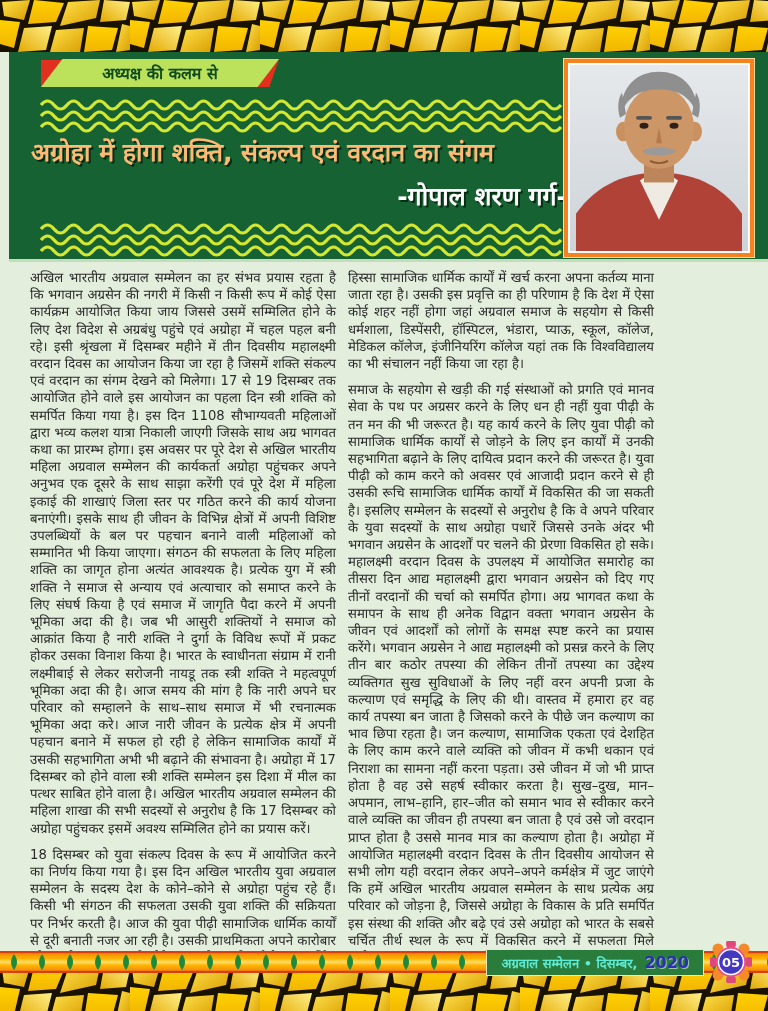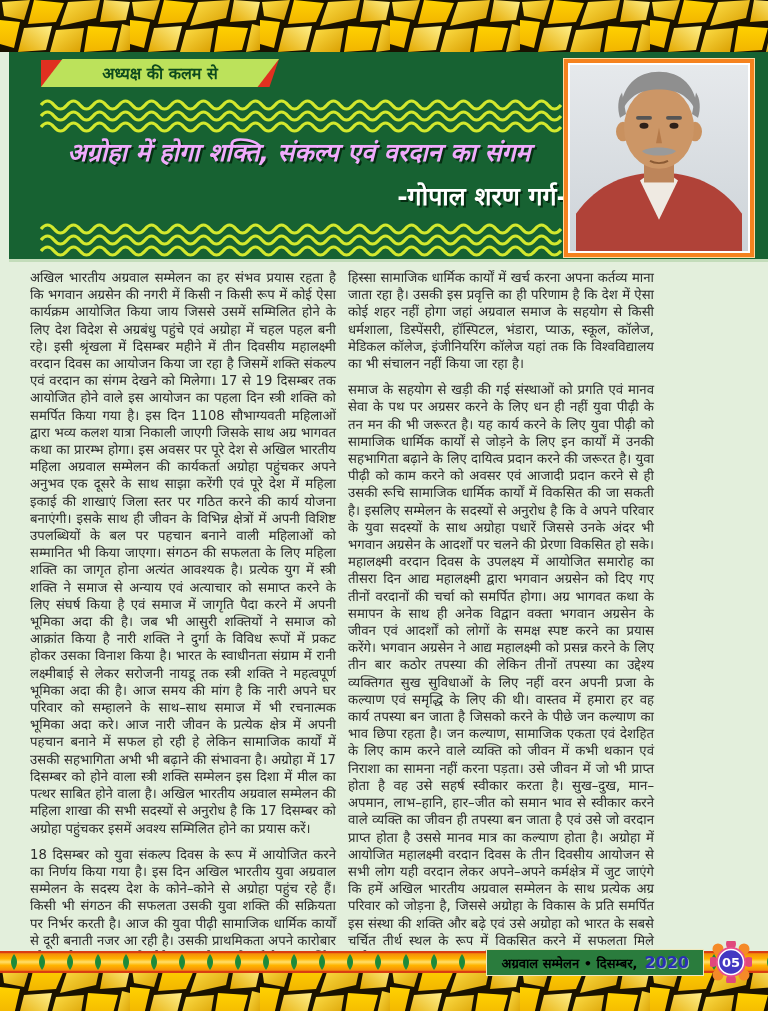--- a/index.html
+++ b/index.html
@@ -11,22 +11,22 @@
   
   .banner{position:relative;width:768px;height:210px;background:#176232;border-bottom:3px solid #c3dcba;box-sizing:border-box;margin-left:9px;}
   .ribbon{position:absolute;left:32px;top:7px;width:238px;height:28px;}
   .ribbon .red{position:absolute;inset:0;background:#e03020;clip-path:polygon(0 4%,100% 0,96% 100%,0 100%);}
   .ribbon .green{position:absolute;inset:0;background:#bce25b;clip-path:polygon(9% 0,100% 0,91% 100%,0 100%);}
   .ribbon .label{position:absolute;inset:0;display:flex;align-items:center;justify-content:center;
     color:#0e4a1e;font-weight:bold;font-size:16px;}
   .waves{position:absolute;left:30px;width:524px;height:38px;}
   .waves.top{top:44px;}
   .waves.bottom{top:168px;}
-  .headline{position:absolute;left:22px;top:86px;width:536px;text-align:center;color:#f0abfc;
-    font-weight:bold;font-size:25px;line-height:1.2;text-shadow:2px 2px 0 #062c12;letter-spacing:0;font-style:italic;}
+  .headline{position:absolute;left:22px;top:86px;width:536px;text-align:left;color:#fdba74;
+    font-weight:bold;font-size:25px;line-height:1.2;text-shadow:2px 2px 0 #062c12;letter-spacing:0;}
   .subhead{position:absolute;left:22px;top:126px;width:536px;text-align:right;color:#ffffff;
     font-weight:bold;font-size:25px;text-shadow:2px 2px 0 #062c12;}
   .photo-frame{position:absolute;right:22px;top:6px;width:192px;height:200px;background:#f5821e;
     padding:5px;box-sizing:border-box;box-shadow:0 0 0 1px #ffd9a0 inset;}
   .photo-inner{width:100%;height:100%;background:#e9ecee;border:2px solid #ffffff;box-sizing:border-box;overflow:hidden;}
   .photo-inner svg{display:block;width:100%;height:100%;}
   
   .article{width:680px;height:689px;box-sizing:border-box;padding:7px 26px 0 30px;display:flex;gap:12px;overflow:hidden;justify-content:space-between;}
   .col{flex:1;text-align:justify;color:#2b2b2b;font-size:13.2px;line-height:17.2px;}
   .col p{margin:0;}
@@ -36,21 +36,21 @@
   .sig .name{color:#d11f26;font-weight:bold;font-size:21px;letter-spacing:2px;line-height:1.2;}
   .sig .role{color:#1a1a1a;font-weight:bold;font-size:14.5px;line-height:1.35;}
   .sig .phone{color:#333;font-size:16px;line-height:1.3;}
   .sig .email{color:#7f1d1d;font-weight:bold;font-size:13px;line-height:1.35;}
   .namaste{position:absolute;left:6px;top:14px;width:72px;height:62px;}
   
   .band{position:relative;width:768px;height:22px;}
   .band svg.leaves{display:block;width:768px;height:22px;}
   .footer-bar{position:absolute;right:64px;top:-2px;height:25px;background:#2a7c3d;
     border:1px solid #efe7bd;display:flex;align-items:center;padding:0 14px;gap:7px;white-space:nowrap;}
-  .footer-bar .issue{color:#000000;font-weight:bold;font-size:13px;text-align:center;}
+  .footer-bar .issue{color:#5eead4;font-weight:bold;font-size:13px;text-align:center;}
   .footer-bar .year{color:#2a2fb5;font-weight:bold;font-size:16px;text-shadow:1px 1px 0 #ffffff88;}
   .page-badge{position:absolute;right:16px;top:-10px;width:42px;height:42px;}
 </style>
 </head>
 <body>
 
 <div class="page">
 
   <svg class="mosaic" width="768" height="52" viewBox="0 0 768 52" preserveAspectRatio="none">
     <defs>

